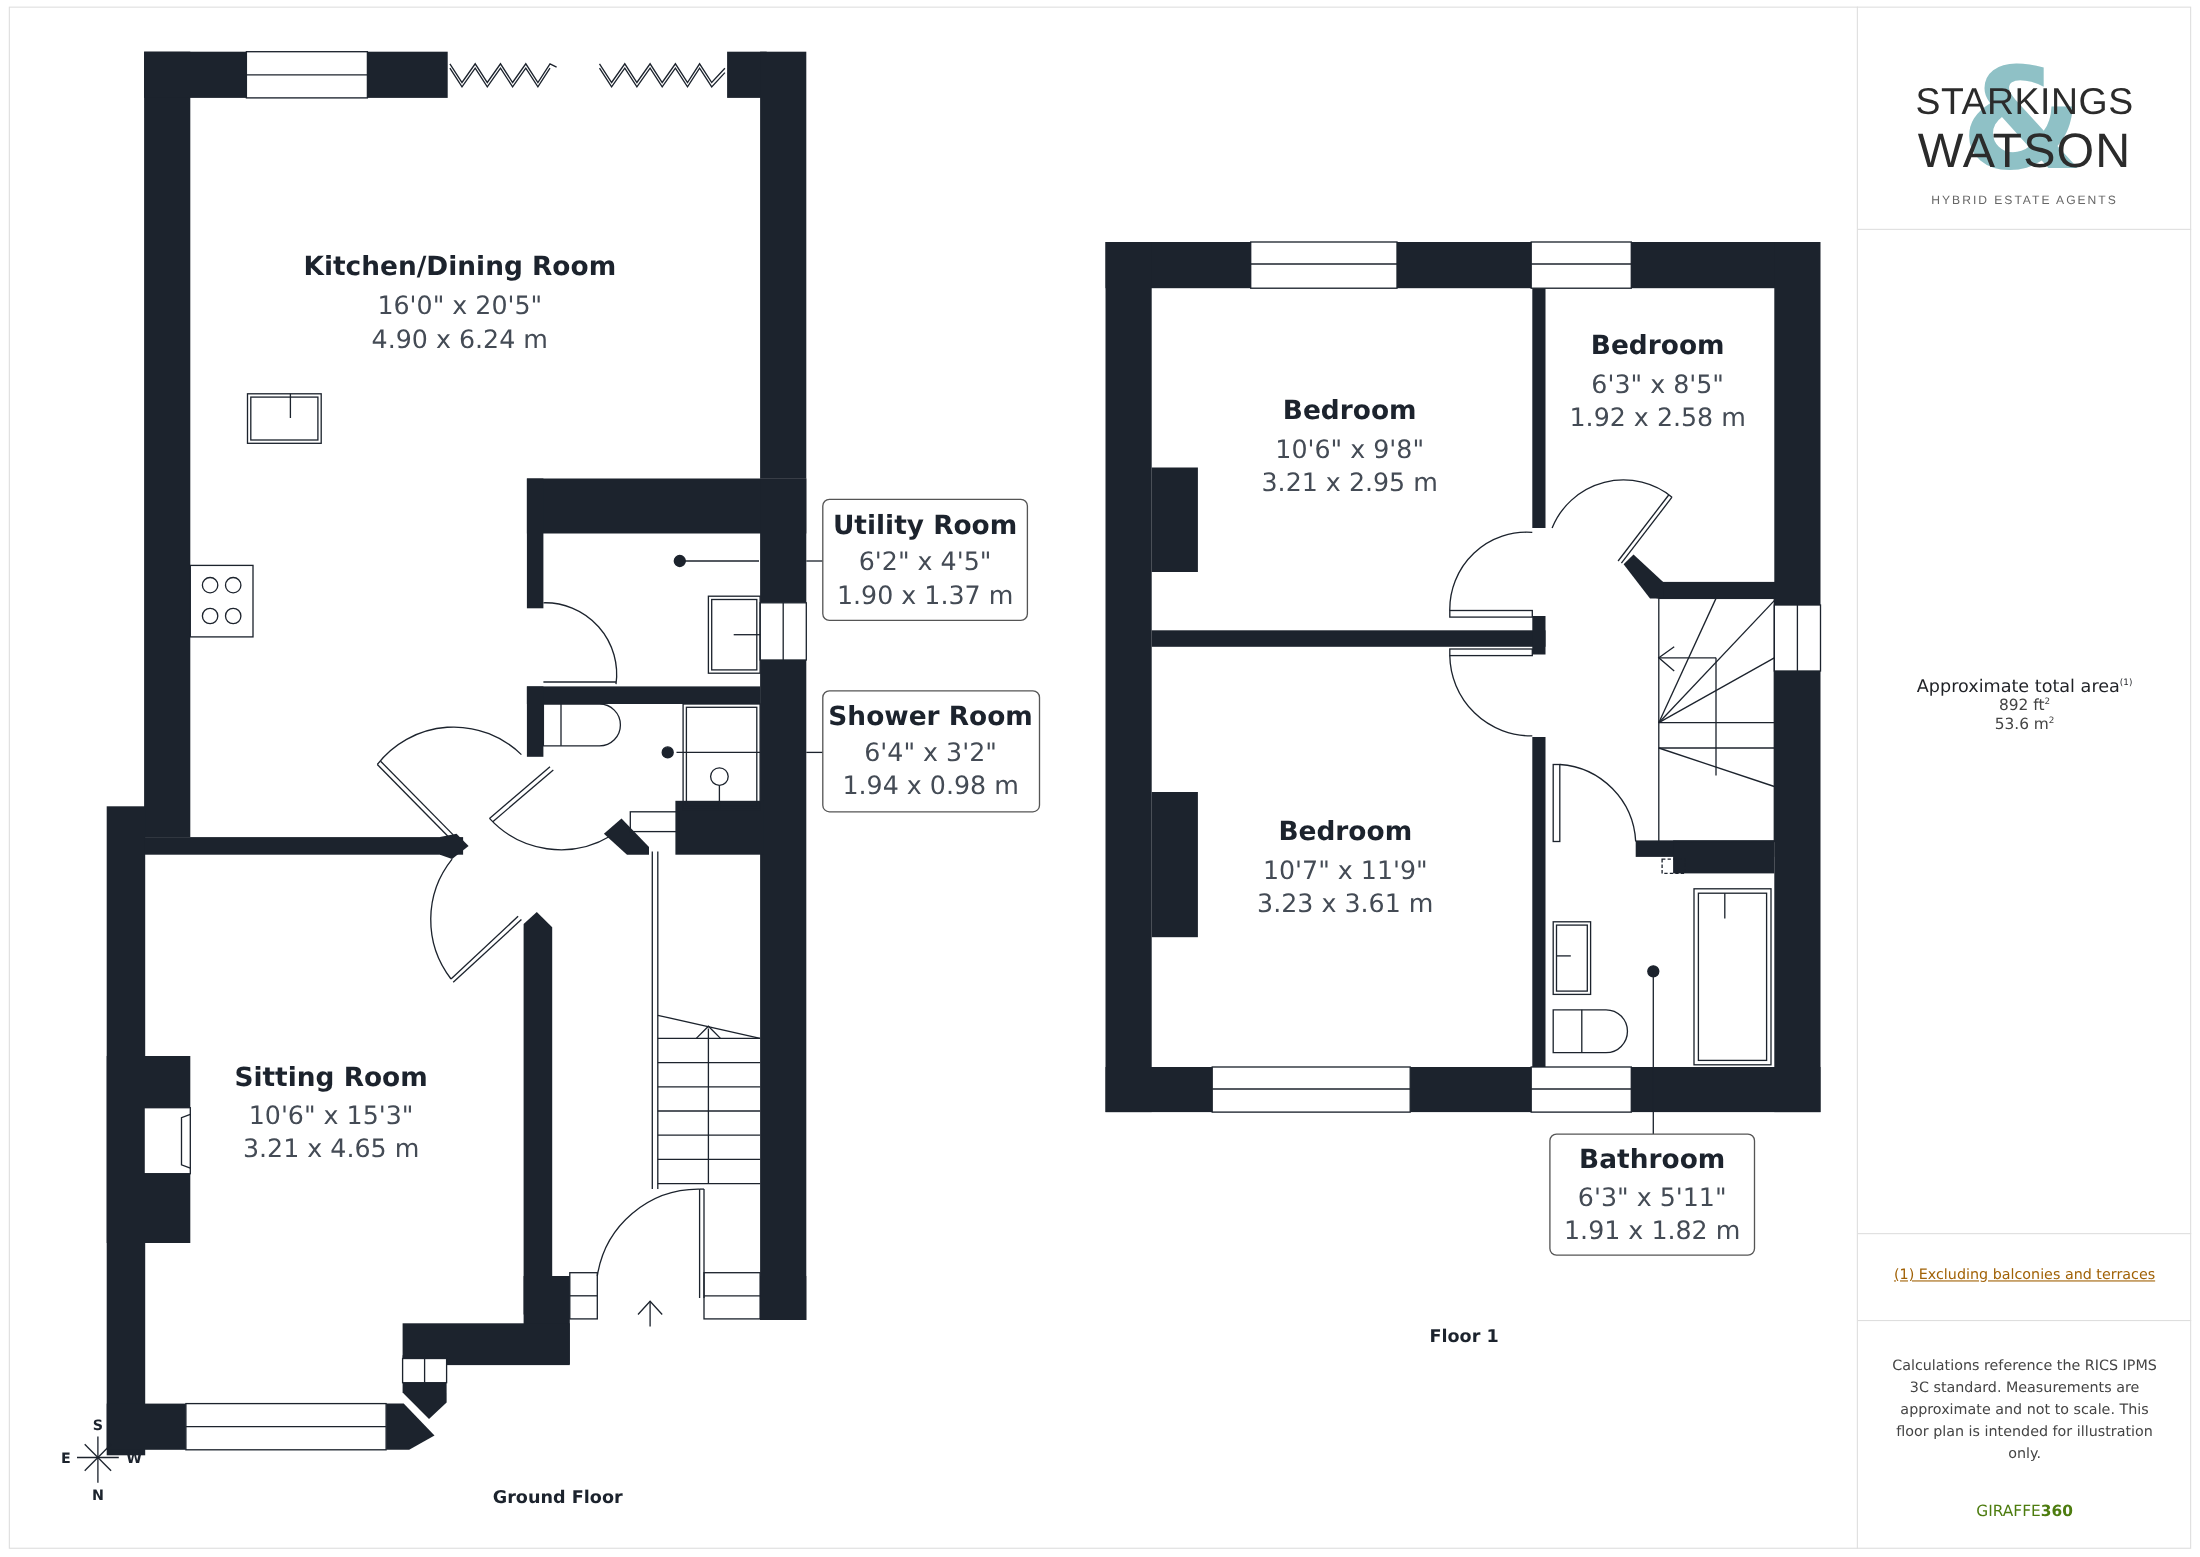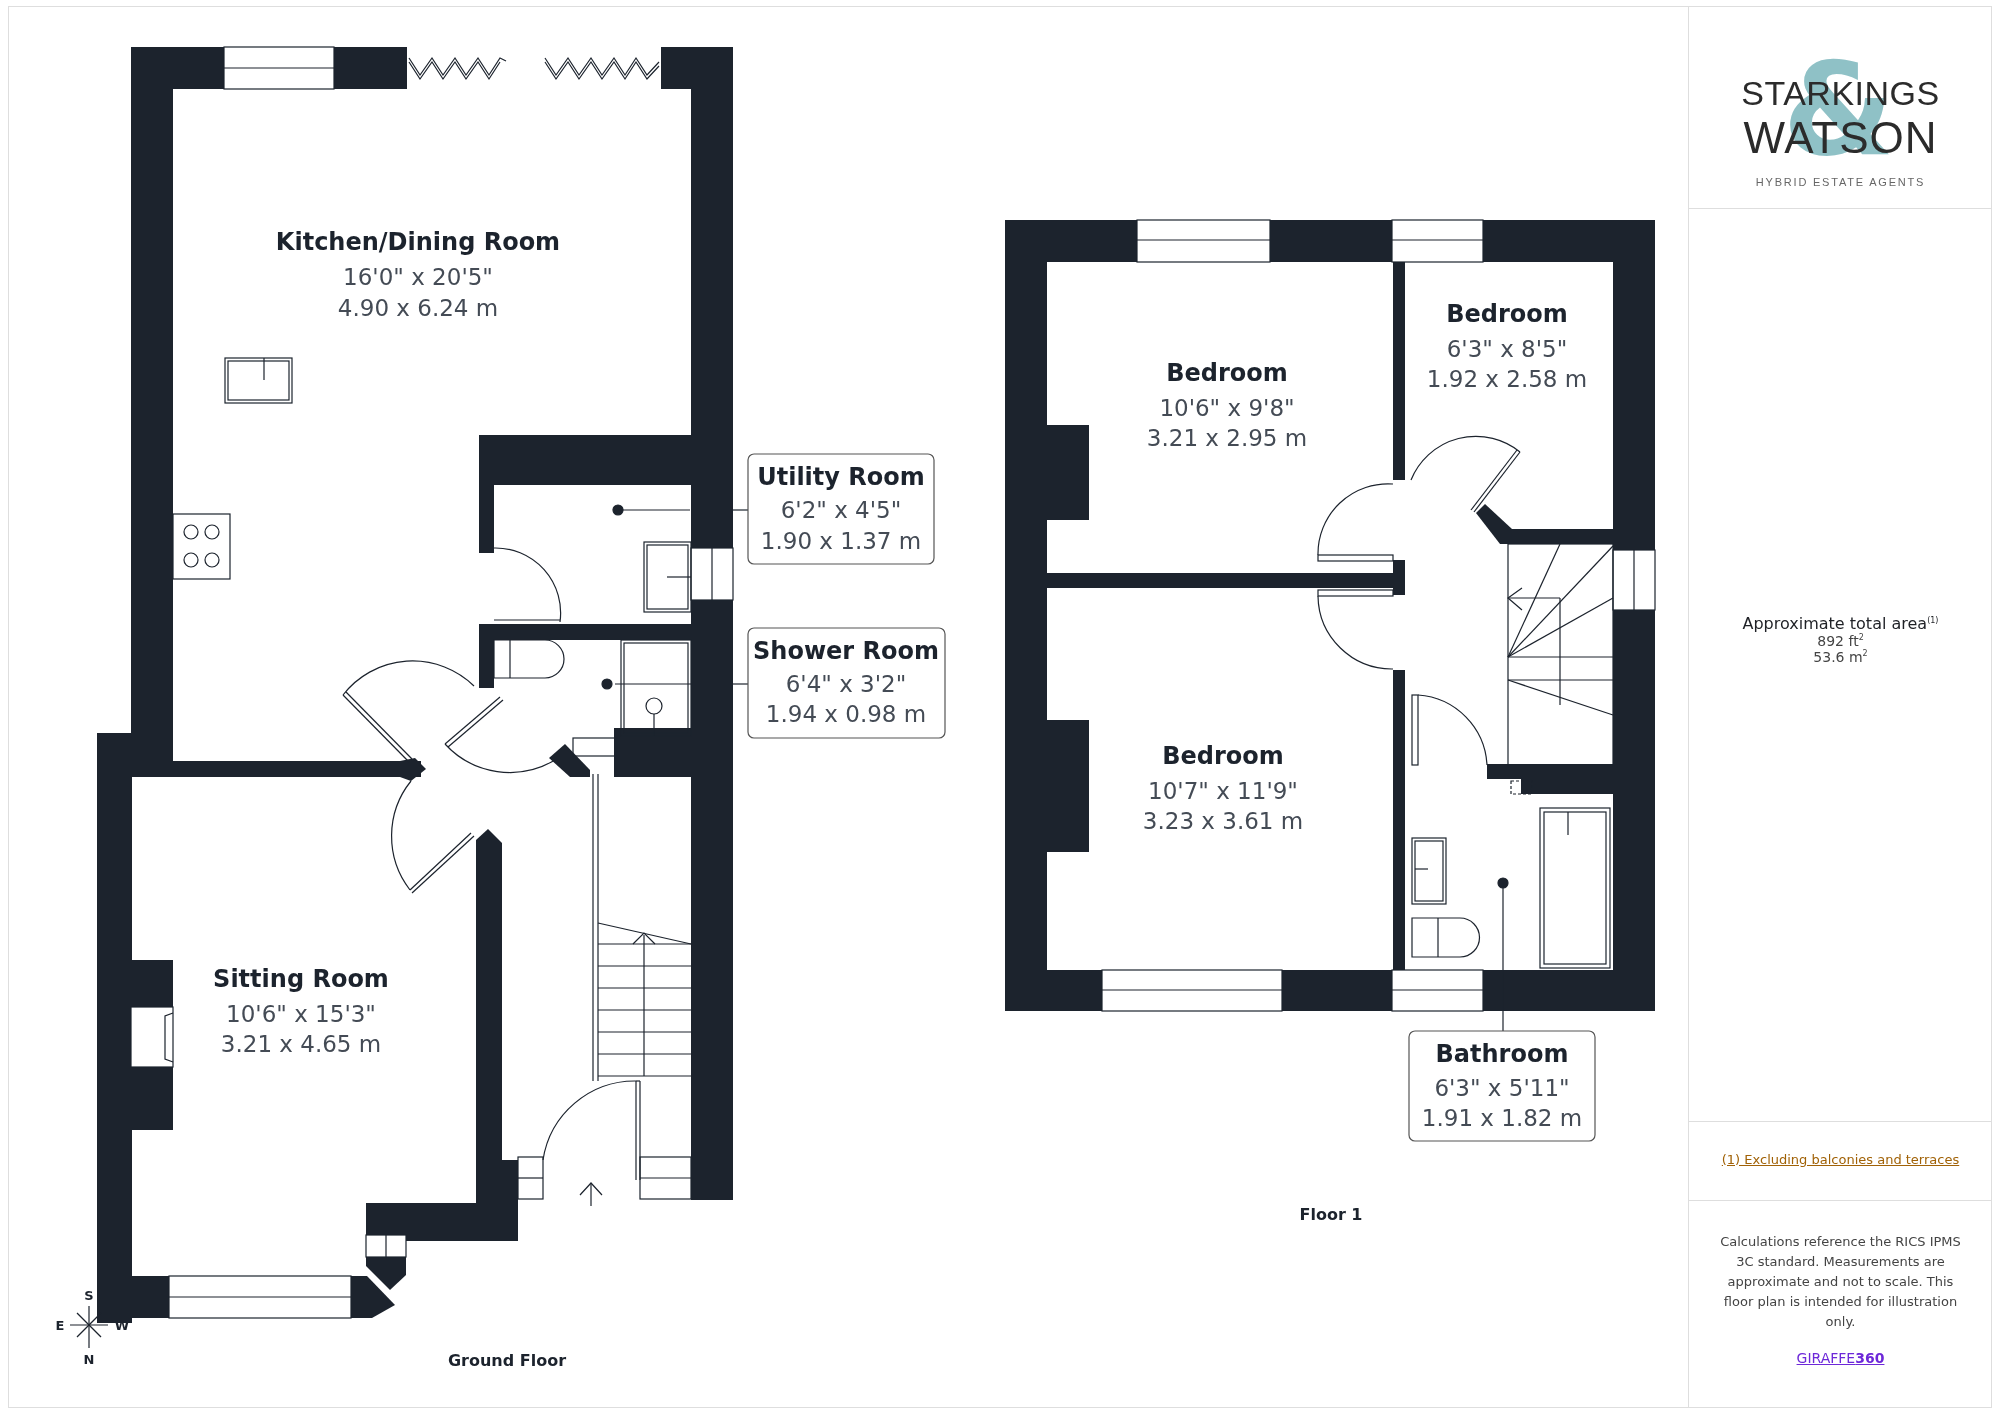--- a/index.html
+++ b/index.html
@@ -13,21 +13,21 @@
   .logo-line { position:relative; font-family:"Liberation Sans", sans-serif; color:#2b2b2b; letter-spacing:0.5px; line-height:1; }
   .logo-l1 { font-size:34px; top:22px; }
   .logo-l2 { font-size:44px; top:28px; letter-spacing:1px; }
   .logo-tag { position:relative; top:44px; font-size:11px; color:#666; letter-spacing:1.8px; font-family:Liberation Sans, sans-serif; }
   .area-title { font-weight:normal; font-size:16px; color:#1f2126; }
   .area-title sup { font-size:8px; }
   .area-val { font-size:14px; color:#444; margin-top:0; font-family:"DejaVu Sans", sans-serif; }
   .area-val sup { font-size:8px; }
   .foot-note { font-size:13px; color:#a16207;text-decoration:underline; }
   .disclaimer { font-size:13px; color:#444; line-height:20px; padding:0 26px; }
-  .brand360 { font-size:14px; color:#6d28d9; margin-top:18px;text-decoration:underline; }
+  .brand360 { font-size:14px; color:#4d7c0f; margin-top:34px; }
   .brand360 b { font-weight:bold; }
   svg.plan { position:absolute; left:0; top:0; }
   .room-name { font-family:"DejaVu Sans", sans-serif; font-weight:bold; font-size:24px; fill:#1c232d; }
   .room-dim { font-family:"DejaVu Sans", sans-serif; font-size:23px; fill:#444b55; font-weight:normal; }
   .floor-label { font-family:"DejaVu Sans", sans-serif; font-weight:bold; font-size:16px; fill:#1c232d; }
   .compass-t { font-family:"DejaVu Sans", sans-serif; font-weight:bold; font-size:13px; fill:#1c232d; }
 </style>
 </head>
 <body>
 

